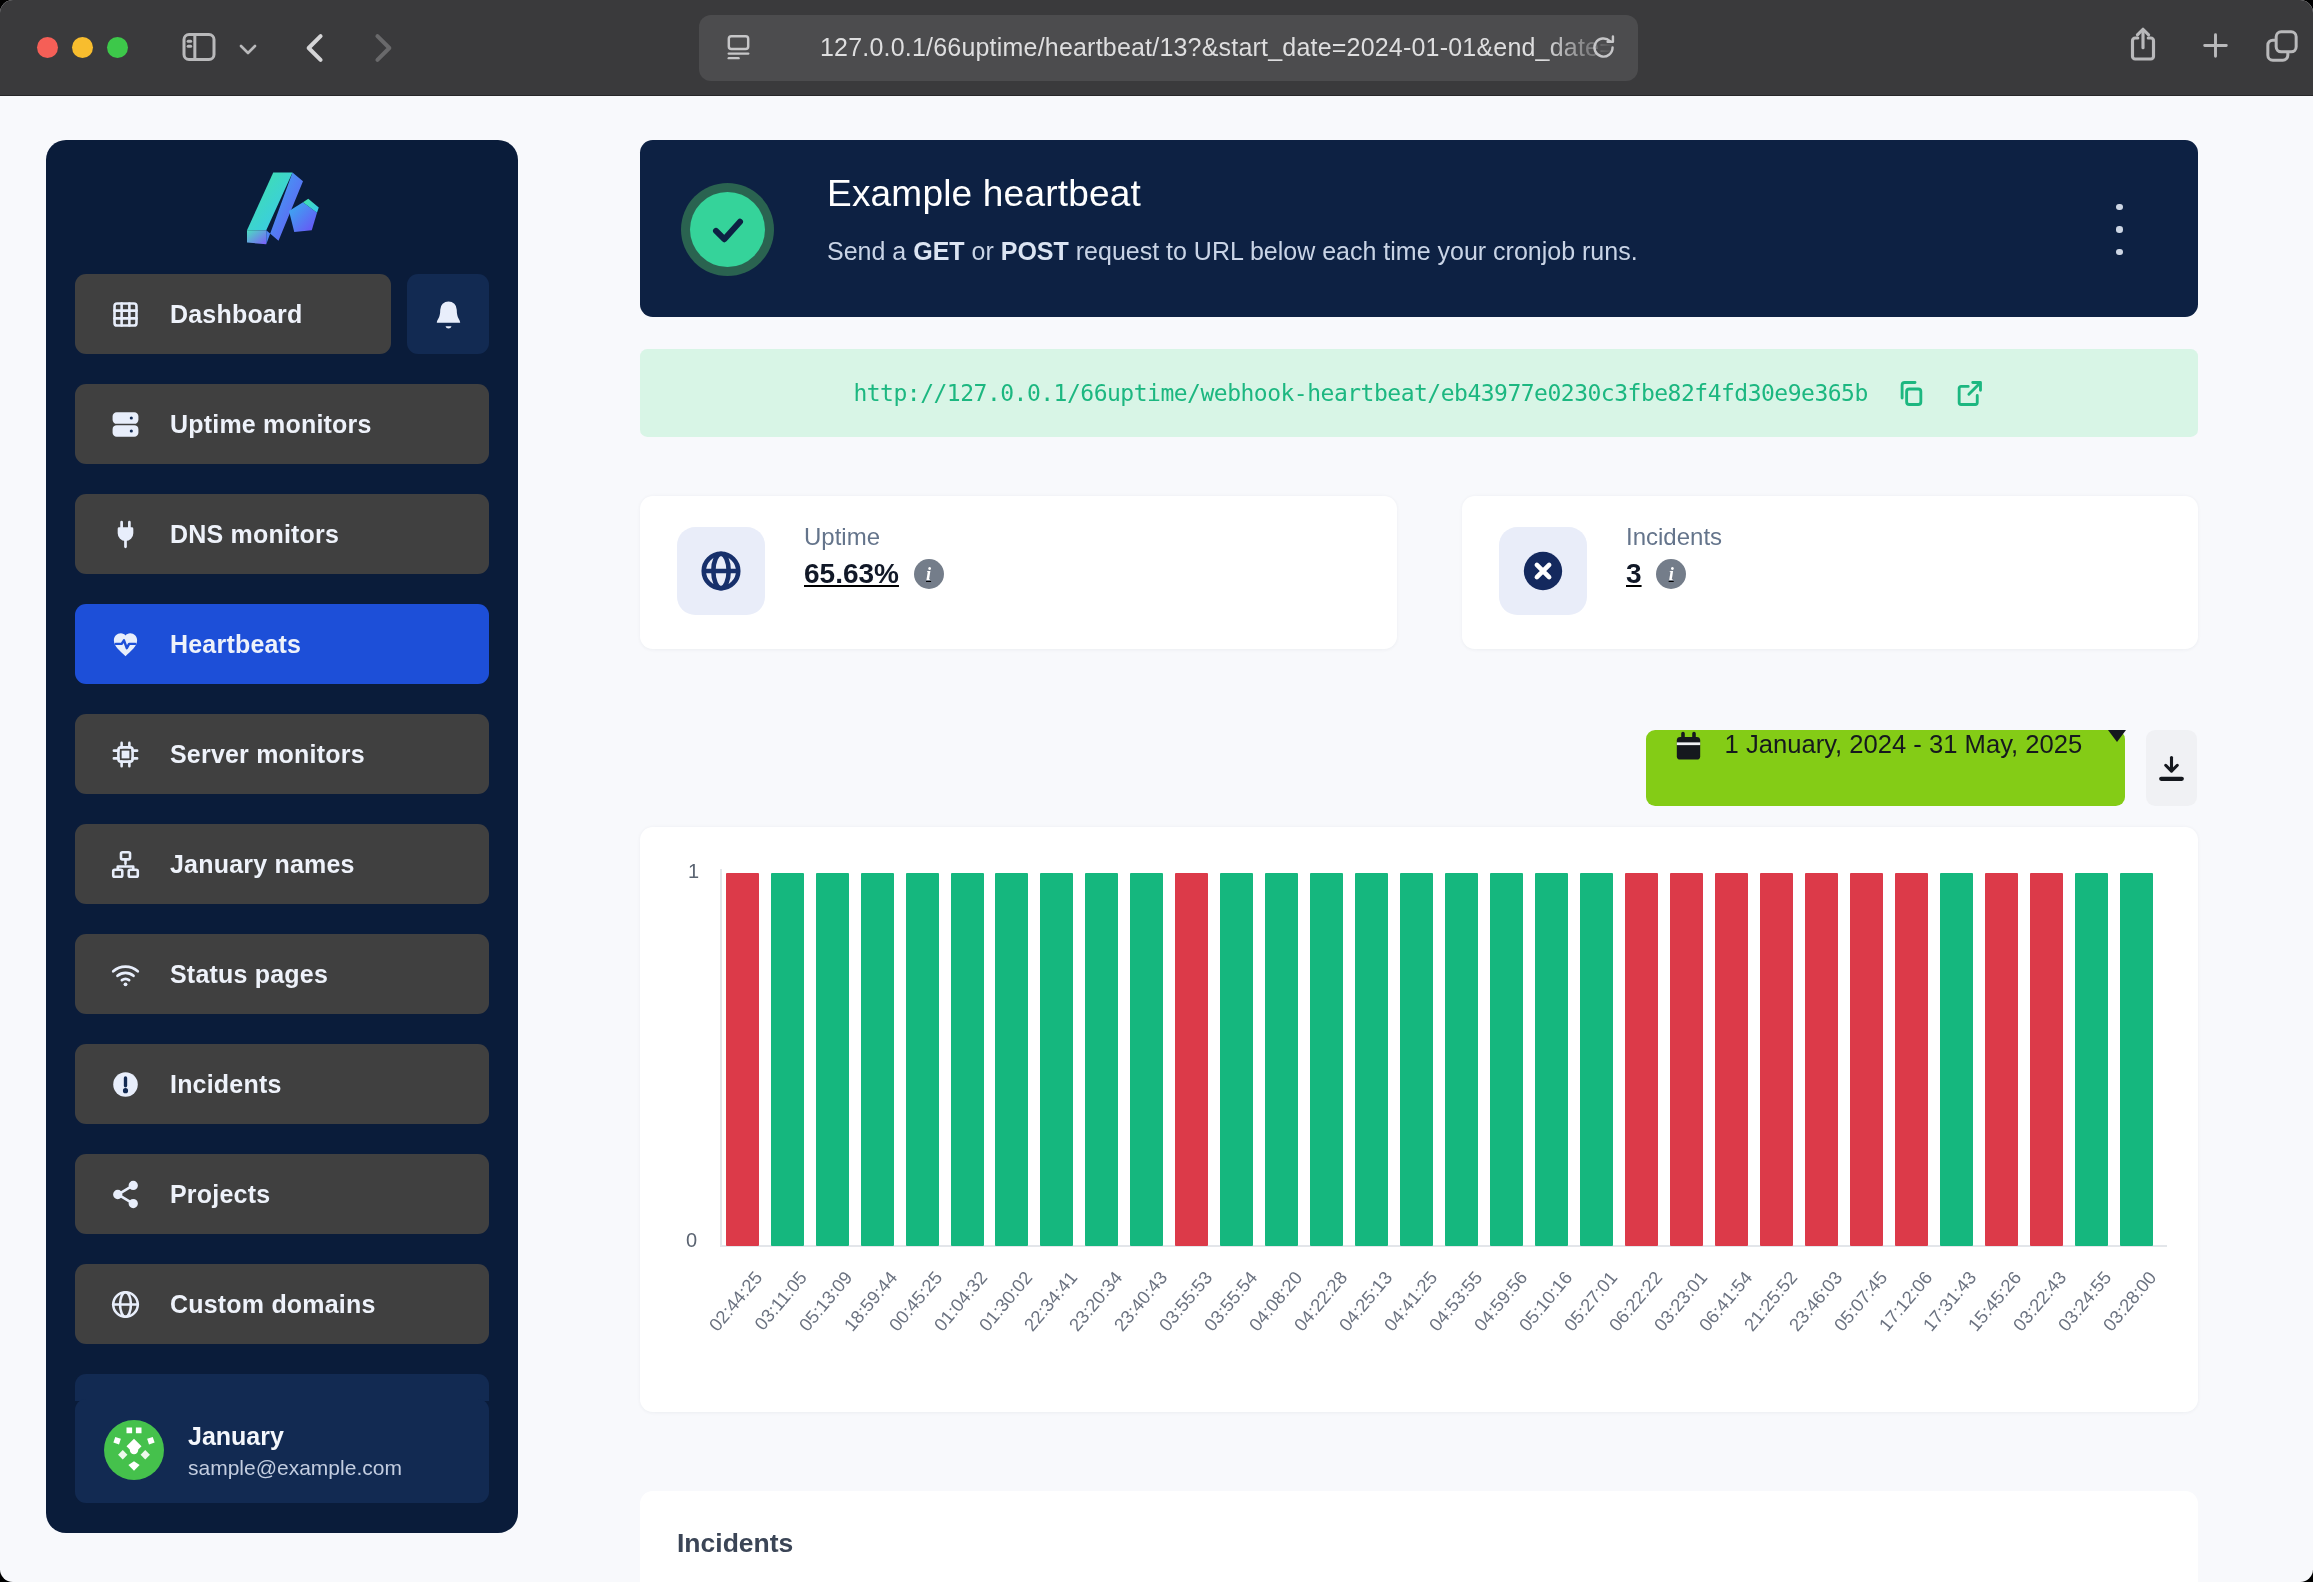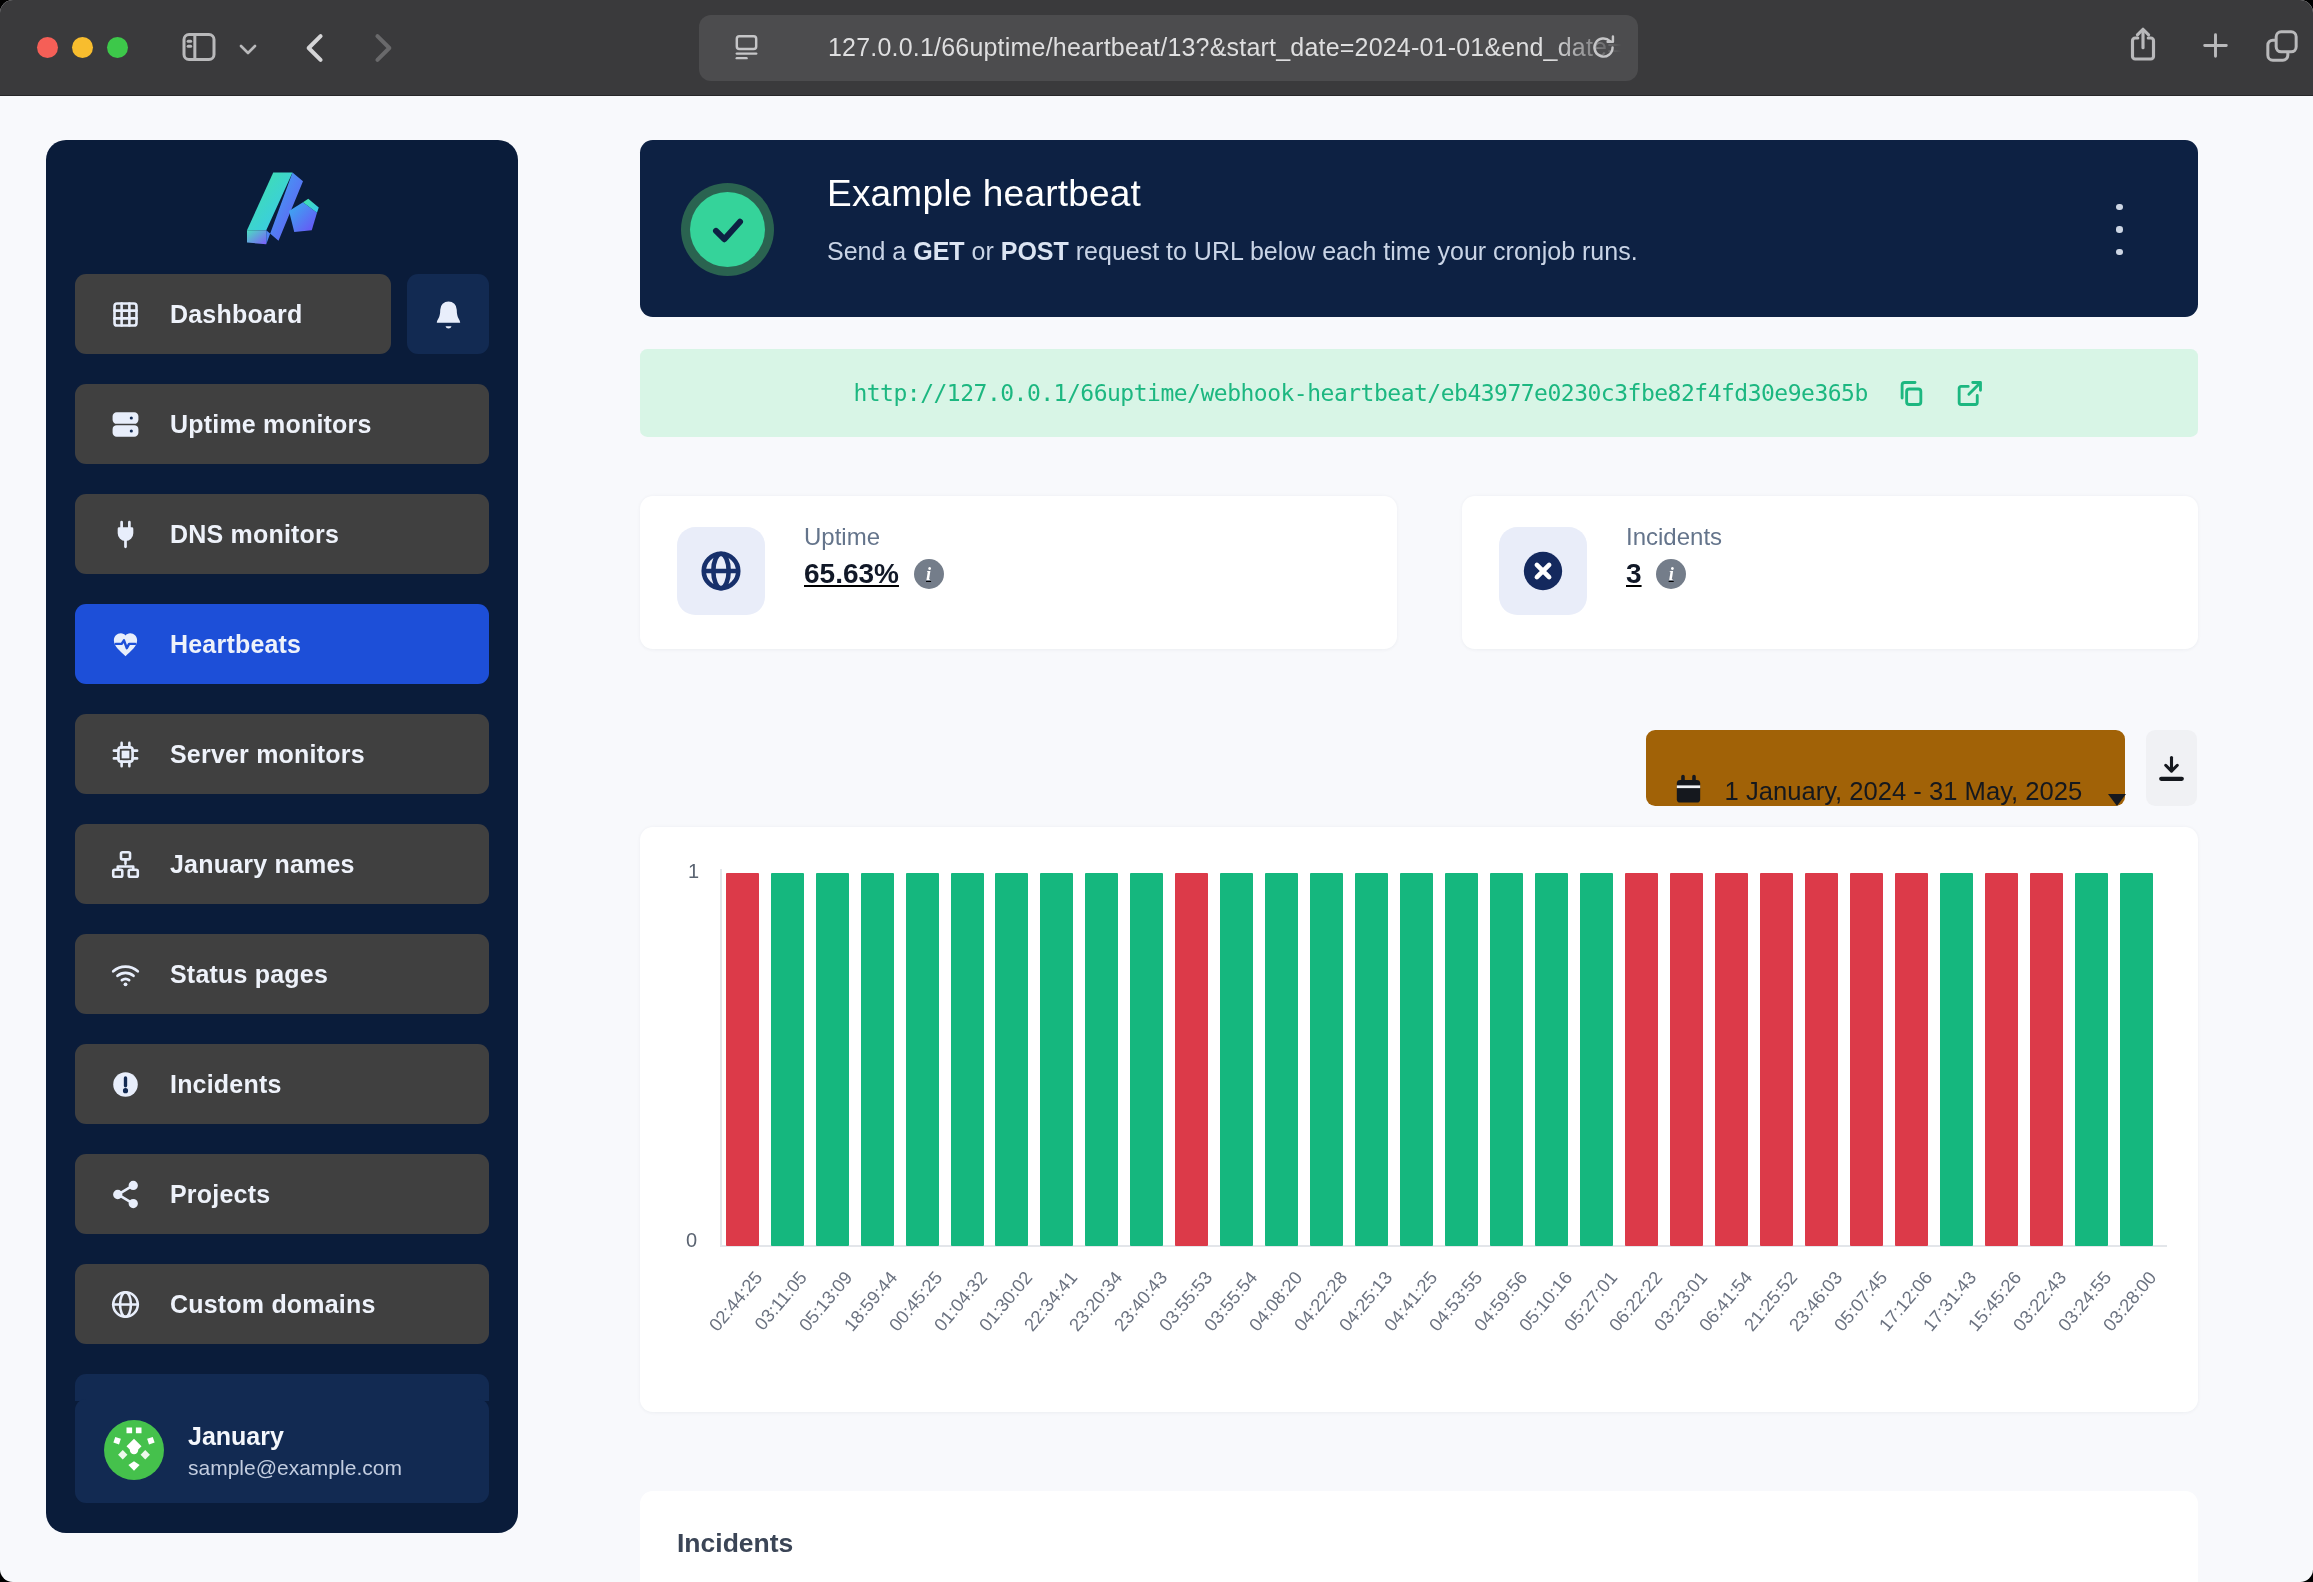--- a/index.html
+++ b/index.html
@@ -6,21 +6,21 @@
   html,body { width: 2314px; height: 1583px; background:#000; overflow:hidden;
     font-family:"Liberation Sans","DejaVu Sans",sans-serif; }
   #window { position:absolute; inset:0; border-radius:12.8px; overflow:hidden; background:#f8f9fc; }
 
   
   #topbar { position:absolute; left:0; top:0; width:2314px; height:96px; background:#3a3a3c; border-bottom:0.9px solid #272729; }
   .tl { position:absolute; top:37px; width:21px; height:21px; border-radius:50%; }
   #tl-close{ left:37px; background:#f55f57; } #tl-min{ left:72px; background:#f8bd2e; } #tl-max{ left:107px; background:#3dc84a; }
   .tool-ic { position:absolute; color:#b9b9bb; }
   .tool-ic svg { display:block; }
-  #urlbar { position:absolute; left:699px; top:14.6px; width:939px; height:66px; background:#4c4c4e; border-radius:12px; display:flex; align-items:center;padding-left:8px; }
+  #urlbar { position:absolute; left:699px; top:14.6px; width:939px; height:66px; background:#4c4c4e; border-radius:12px; display:flex; align-items:center; }
   #url-page-ic { margin-left:24px; color:#c6c6c8; }
   #url-text { margin-left:66px; font-size:25px; color:#dededf; letter-spacing:0.2px; white-space:nowrap;
     -webkit-mask-image:linear-gradient(90deg,#000 91%,transparent 100%); mask-image:linear-gradient(90deg,#000 91%,transparent 100%); }
   #reload-ic { position:absolute; right:20px; top:18.3px; color:#c6c6c8; }
 
   
   #sidebar { position:absolute; left:46px; top:140px; width:472px; height:1393px; background:#0a1c3a; border-radius:20px; overflow:hidden; }
   #logo { position:absolute; left:0; top:29px; width:472px; display:flex; justify-content:center; }
   #nav { position:absolute; left:29px; top:134px; width:414px; }
   .nav-row { display:flex; gap:16.4px; margin-bottom:30px; }
@@ -52,21 +52,21 @@
   .wh-ic { color:#1cb780; display:flex; }
 
   .stat-card { position:absolute; top:496px; height:153px; background:#fff; border-radius:12.8px; box-shadow:0 0.9px 3.7px rgba(20,30,60,.05); }
   #stat-uptime { left:640px; width:757px; } #stat-incidents { left:1462px; width:736px; }
   .stat-tile { position:absolute; left:37px; top:31px; width:88px; height:88px; border-radius:18.3px; background:#e9edf9; display:flex; align-items:center; justify-content:center; color:#17306b; }
   .stat-label { position:absolute; left:164px; top:27.4px; font-size:24px; color:#64748b; }
   .stat-value-row { position:absolute; left:164px; top:62px; display:flex; align-items:center; gap:14.6px;text-decoration:underline; }
   .stat-value { font-size:28px; font-weight:700; color:#111827; }
   .info-badge { width:30px; height:30px; border-radius:50%; background:#747d8a; color:#fff; font-size:18.3px; font-weight:700; display:flex; align-items:center; justify-content:center; font-family:"Liberation Serif","DejaVu Serif",serif; font-style:italic; }
 
-  #date-pill { position:absolute; left:1646px; top:730px; width:479px; height:76px; background:#a16207; border-radius:9.1px; display:flex; align-items:flex-end; padding:0 25.6px; gap:20px; }
+  #date-pill { position:absolute; left:1646px; top:730px; width:479px; height:76px; background:#84cc16; border-radius:9.1px; display:flex; align-items:flex-start; padding:0 25.6px; gap:20px; }
   #date-text { font-size:25.6px; color:#15181e; font-weight:500; white-space:nowrap; }
   #date-caret { width:0; height:0; border-left:9.1px solid transparent; border-right:9.1px solid transparent; border-top:12px solid #15181e; margin-left:5.5px; }
   #download-btn { position:absolute; left:2146px; top:730px; width:51px; height:76px; background:#f0f1f4; border-radius:9.1px; display:flex; align-items:center; justify-content:center; color:#15181e; }
 
   
   #chart-card { position:absolute; left:640px; top:827px; width:1558px; height:585px; background:#fff; border-radius:12.8px; box-shadow:0 0.9px 3.7px rgba(20,30,60,.05); }
   .ytick { position:absolute; font-size:20px; color:#5b6472; }
   #axis-y { position:absolute; left:80px; top:42px; width:1.8px; height:378px; background:#e3e6ea; }
   #axis-x { position:absolute; left:80px; top:418px; width:1447px; height:1.8px; background:#e3e6ea; }
   #bars { position:absolute; left:82px; top:46px; width:1439px; height:373px; }

